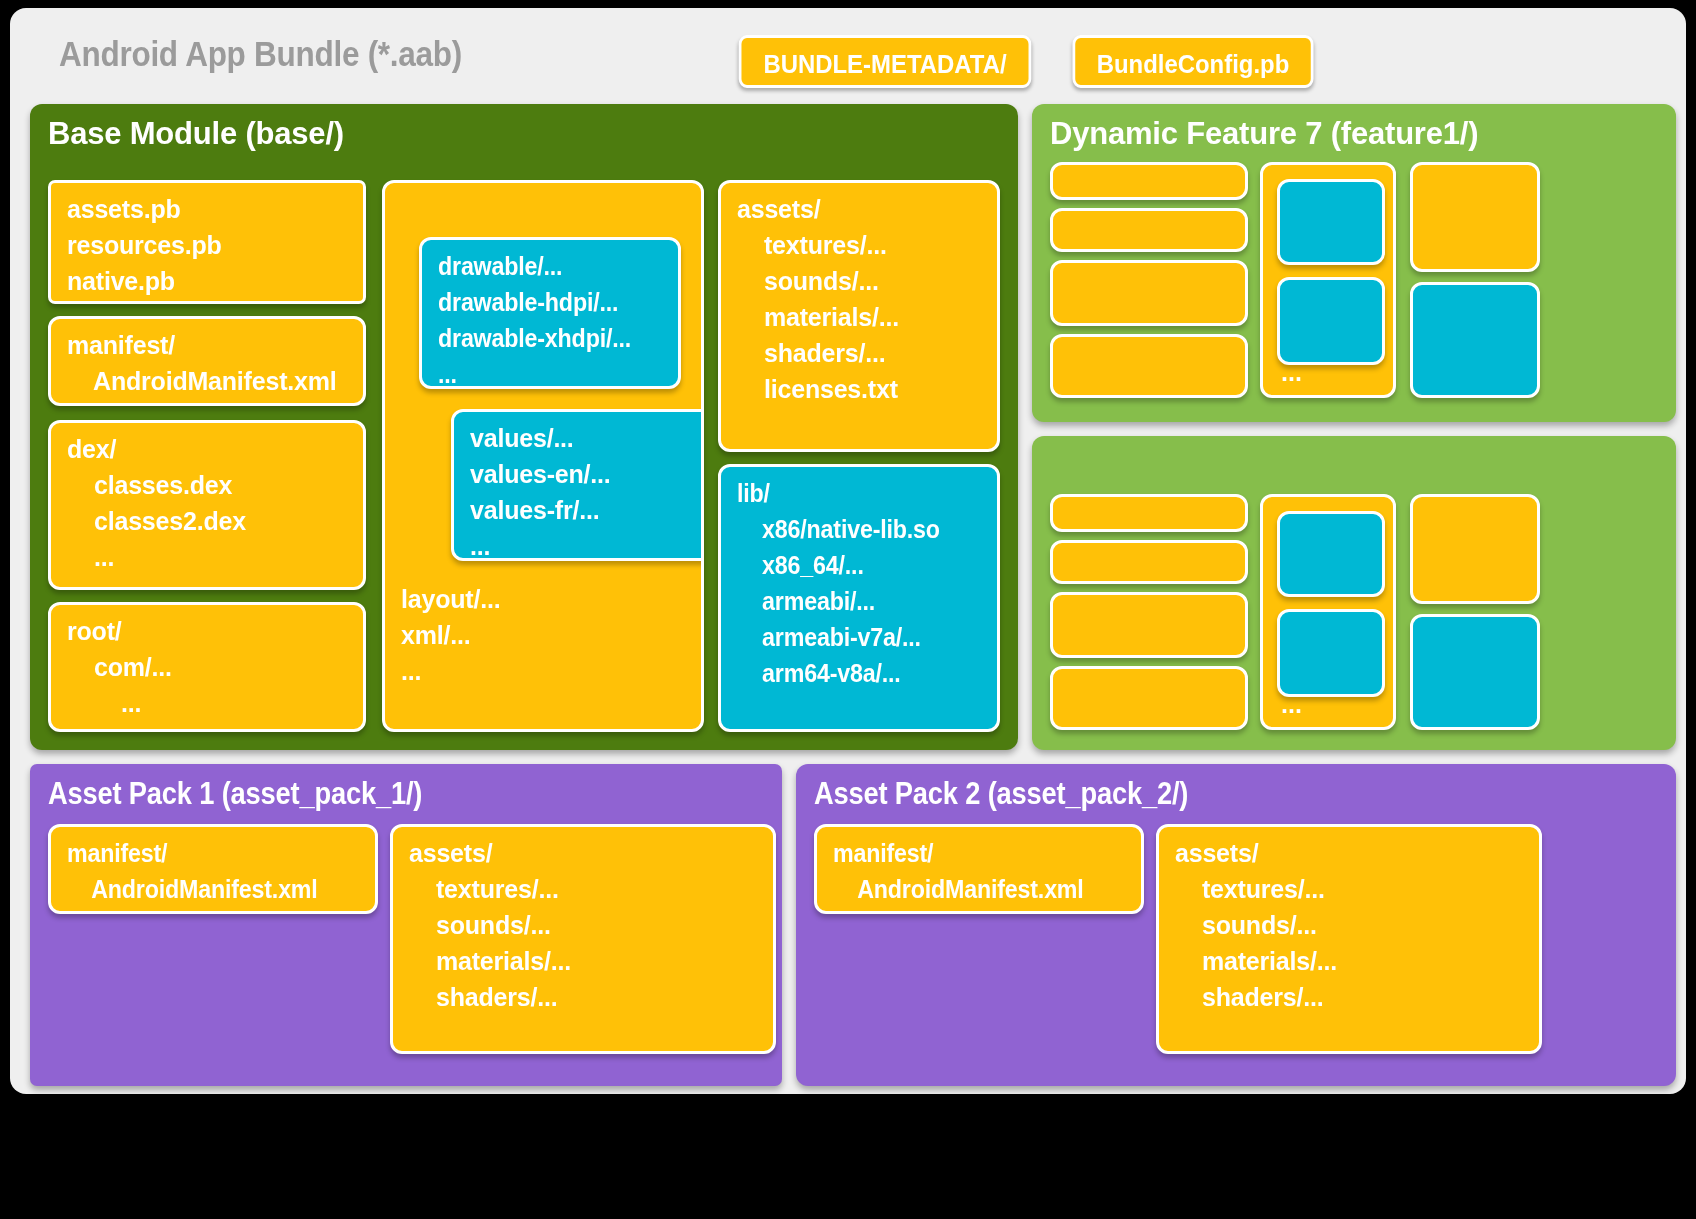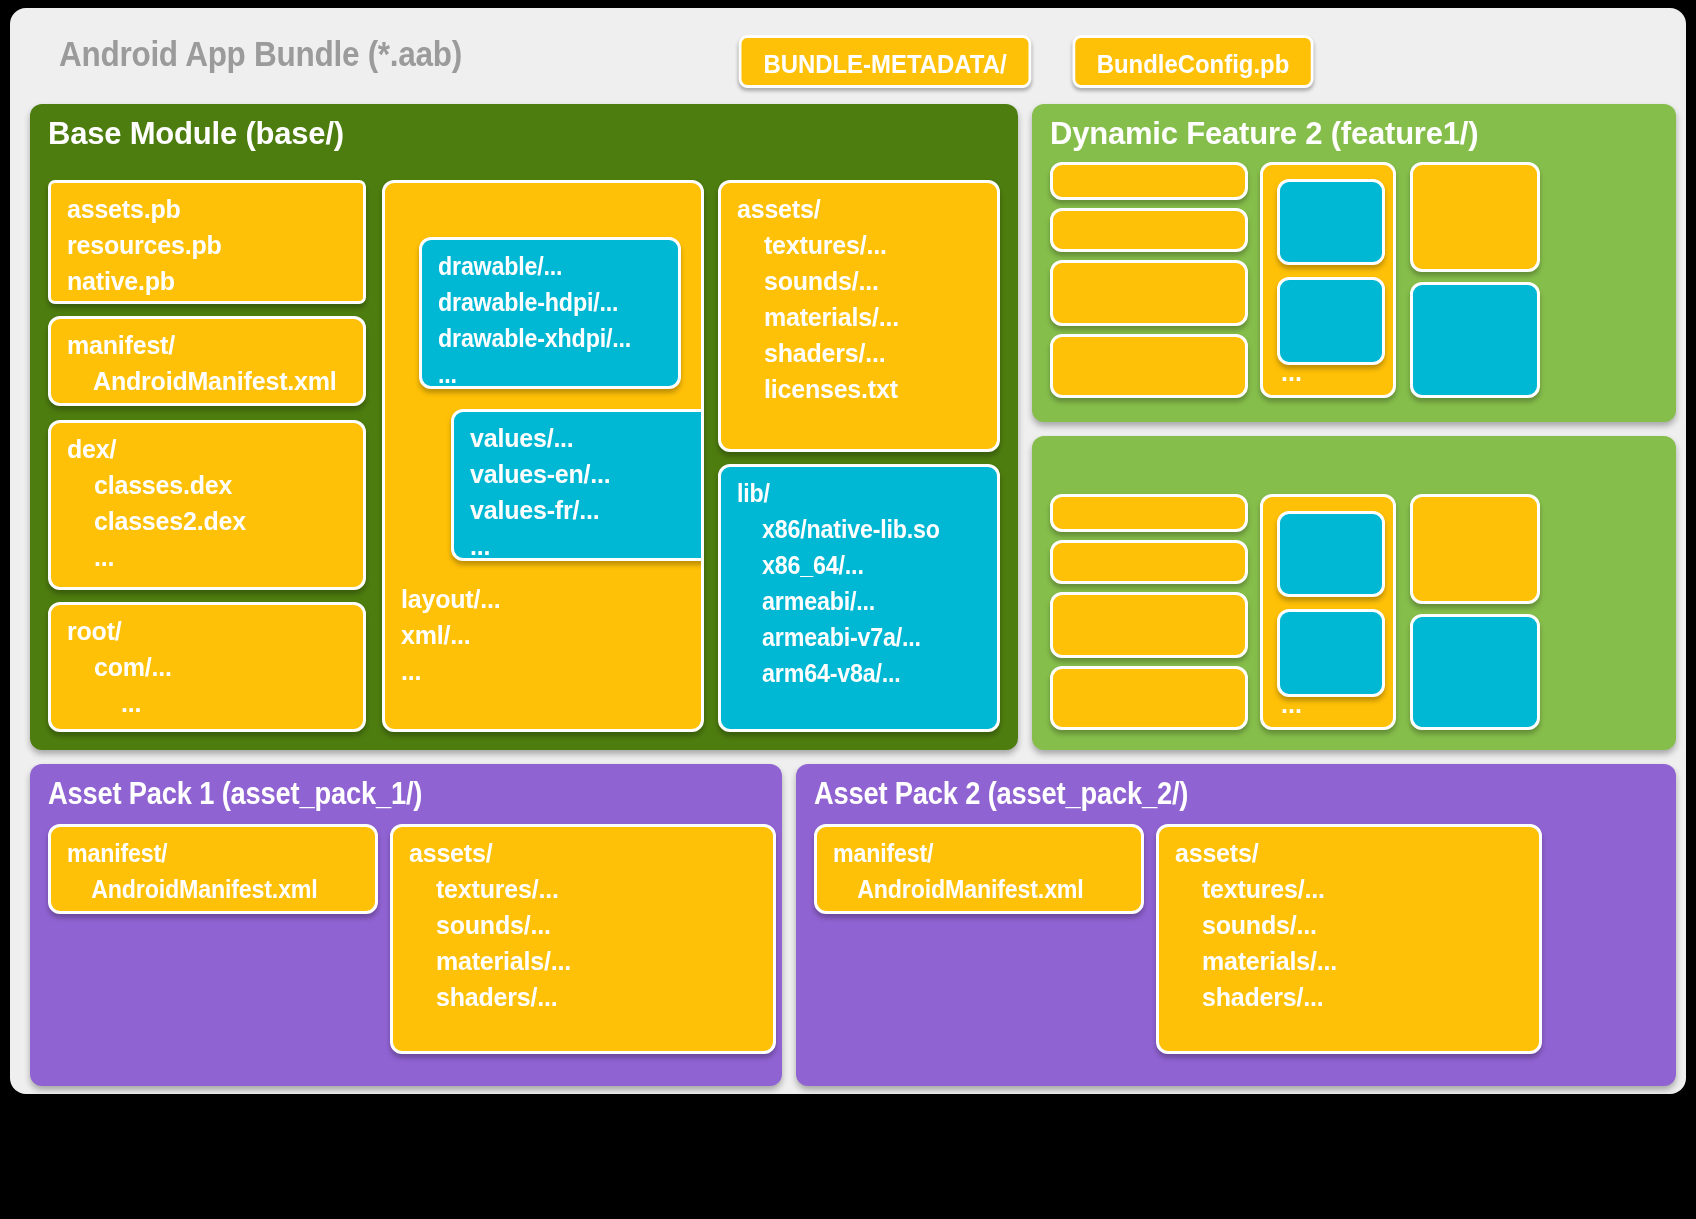--- a/index.html
+++ b/index.html
@@ -40,21 +40,21 @@
     color:#fff; font-size:31px; font-weight:bold; white-space:nowrap;
     letter-spacing:-.2px;
   }
   .panel-title.thin{font-weight:bold; transform:scaleX(.88); transform-origin:left center;}
 
   .base{left:20px; top:96px; width:988px; height:646px; background:#4d7c0f;}
   .feat{left:1022px; width:644px; background:#86BE4B;}
   #feature1{top:96px; height:318px;}
   #feature2{top:428px; height:314px;}
   .pack{top:756px; height:322px; background:#9063D2;}
-  #assetpack1{left:20px; width:752px;}
+  #assetpack1{left:20px; width:752px;border-radius:7px;}
   #assetpack2{left:786px; width:880px;}
 
   
   .card{
     position:absolute; box-sizing:border-box;
     background:#FFC107; border:3px solid #fff; border-radius:12px;
     box-shadow:0 4px 5px rgba(0,0,0,.26);
     color:#fff; overflow:hidden;
   }
   .card.cyan{background:#00B8D4;}
@@ -169,21 +169,21 @@
       <div class="txt cond">lib/
     x86/native-lib.so
     x86_64/...
     armeabi/...
     armeabi-v7a/...
     arm64-v8a/...</div>
     </div>
   </div>
 
   <div class="panel feat" id="feature1">
-    <div class="panel-title">Dynamic Feature 2 (feature1/)</div>
+    <div class="panel-title">Dynamic Feature 7 (feature1/)</div>
     <div class="card f-c1a"></div>
     <div class="card f-c1b"></div>
     <div class="card f-c1c"></div>
     <div class="card f-c1d"></div>
     <div class="card f-c2">
       <div class="card cyan f-c2a"></div>
       <div class="card cyan f-c2b"></div>
       <div class="ell f-c2dots">...</div>
     </div>
     <div class="card f-c3a"></div>

